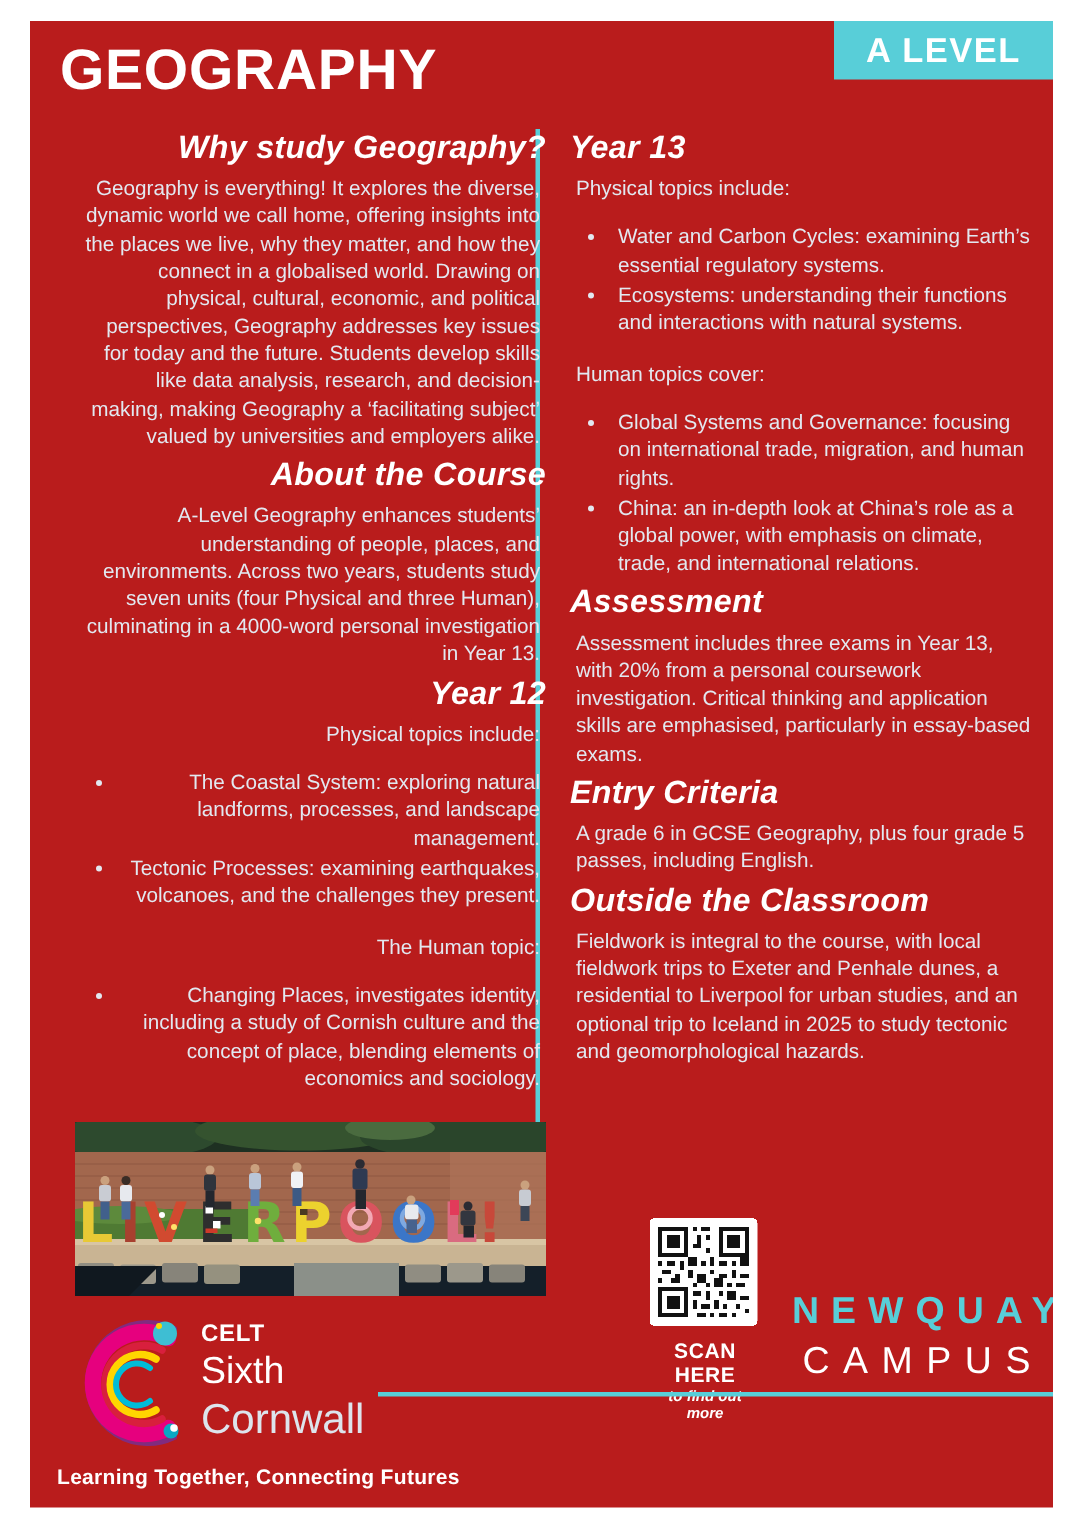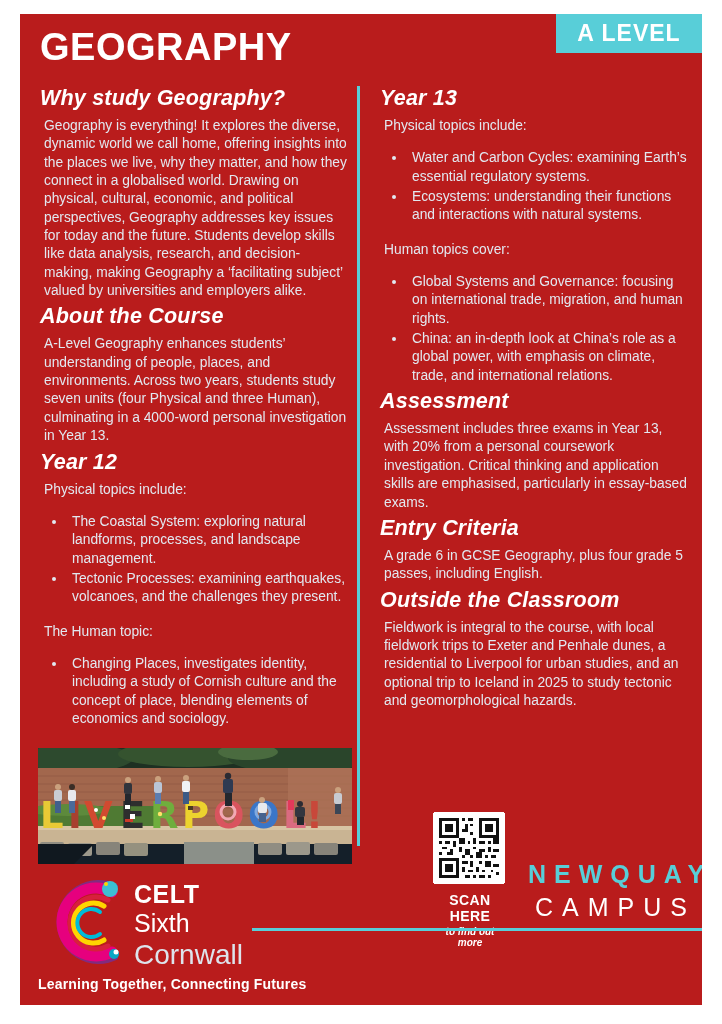--- a/index.html
+++ b/index.html
@@ -16,21 +16,21 @@
   .page-title {
     position:absolute; left:20px; top:12px;
     font-size:38px; font-weight:800; letter-spacing:.5px; color:#ffffff;
   }
   .level-badge {
     position:absolute; right:0; top:0; width:146px; height:39px;
     background:#58ced8; color:#ffffff; font-weight:800; font-size:23px;
     letter-spacing:1px; display:flex; align-items:center; justify-content:center;
   }
   .col { position:absolute; top:72px; width:312px; }
-  .col-left  { left:20px; }
+  .col-left  { left:32px;text-align:right; }
   .col-right { left:360px; }
   .divider {
     position:absolute; left:337px; top:72px; width:3px; height:760px;
     background:#58ced8;
   }
   h2.sec {
     margin:0 0 6px 0; font-style:italic; font-weight:700;
     font-size:21.5px; color:#ffffff; letter-spacing:.2px;
   }
   .sec-gap { margin-top:25px; }
@@ -38,21 +38,21 @@
     color:#e2e8f0; font-size:13.8px; line-height:1.33; margin:4px;
   }
   p.label { margin-top:14px; }
   ul.blist { margin-top:14px; padding-left:23px; }
   ul.blist li { margin-bottom:2px; padding-left:5px; }
   .photo-wrap { margin:20px 0 0 -2px; width:314px; height:116px; display:block; }
 
   
   .celt-logo { position:absolute; left:16px; top:846px; }
   .celt-text { position:absolute; left:114px; top:868px; color:#ffffff; line-height:1; }
-  .celt-name { font-size:25px; font-weight:800; letter-spacing:.5px; }
+  .celt-name { font-size:16px; font-weight:800; letter-spacing:.5px; }
   .celt-line2 { font-size:25px; font-weight:400; margin-top:4px; }
   .celt-line3 { font-size:28px; font-weight:300; margin-top:5px; color:#dde4ec; }
   .tagline {
     position:absolute; left:18px; top:962px;
     font-size:14px; font-weight:700; color:#ffffff; letter-spacing:.2px;
   }
   .qr-block { position:absolute; left:413px; top:797px; width:74px; text-align:center; }
   .qr-box { width:72px; height:74px; display:block; }
   .qr-label { margin-top:7px; font-size:14px; font-weight:800; color:#ffffff; letter-spacing:.4px; }
   .qr-sub { margin-top:2px; font-size:10px; font-style:italic; font-weight:600; color:#ffffff; }

